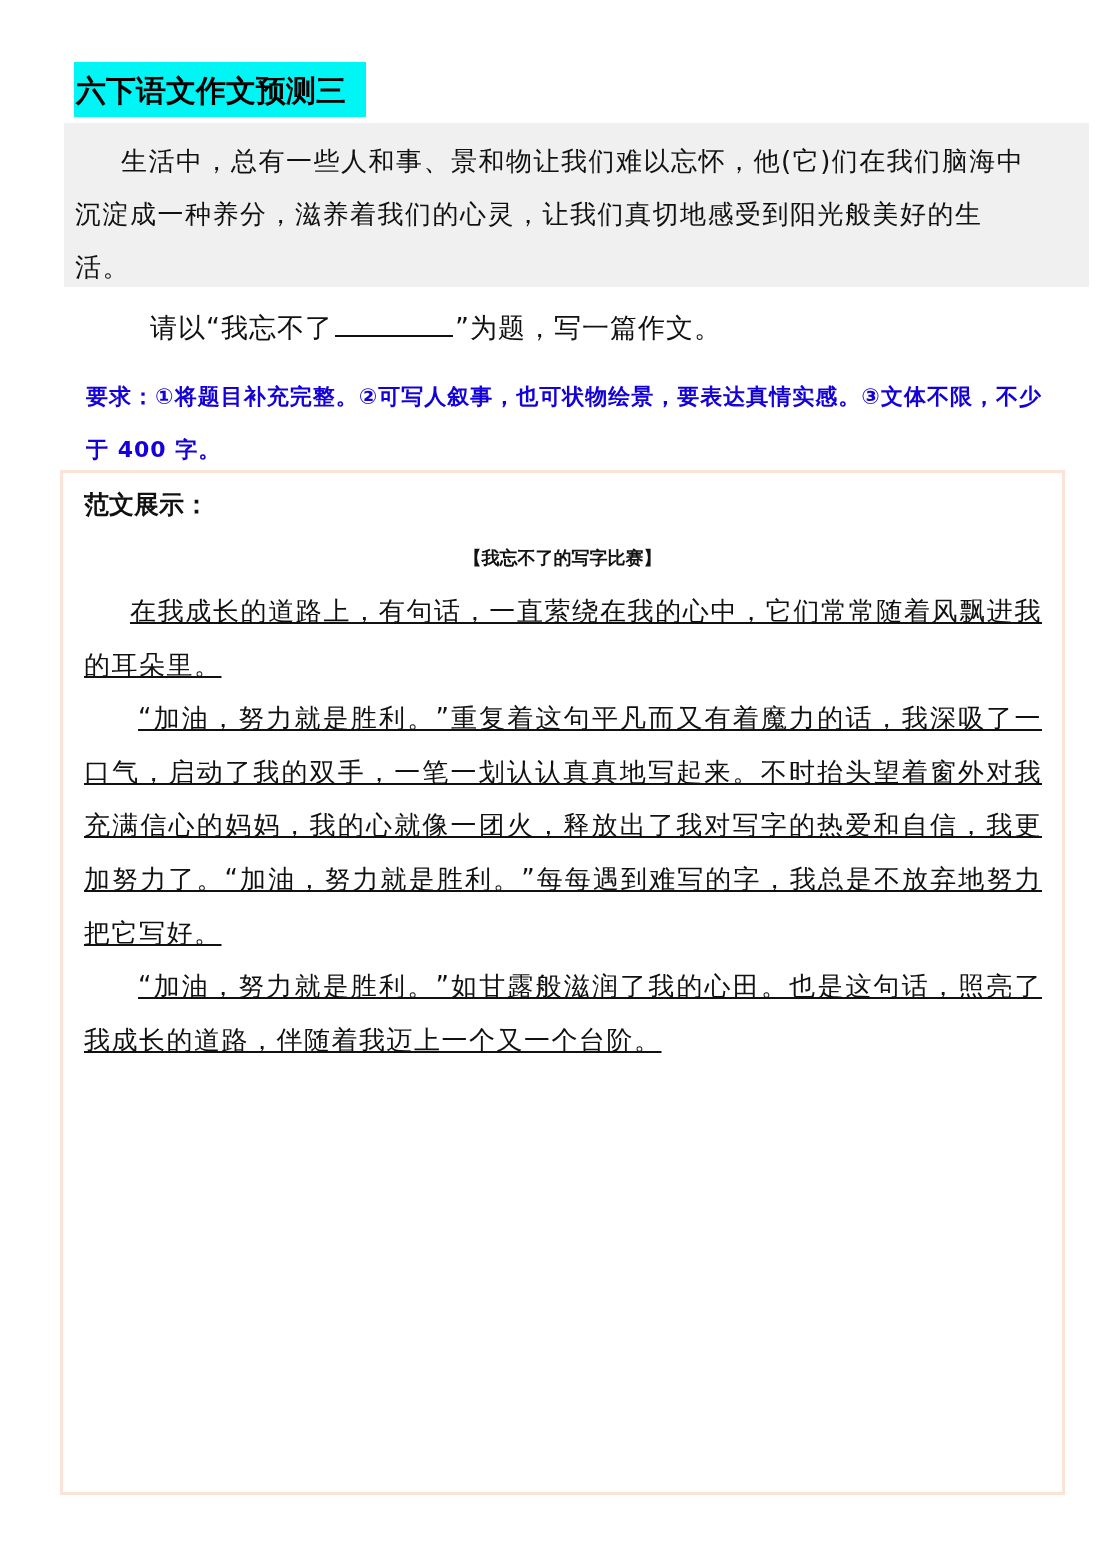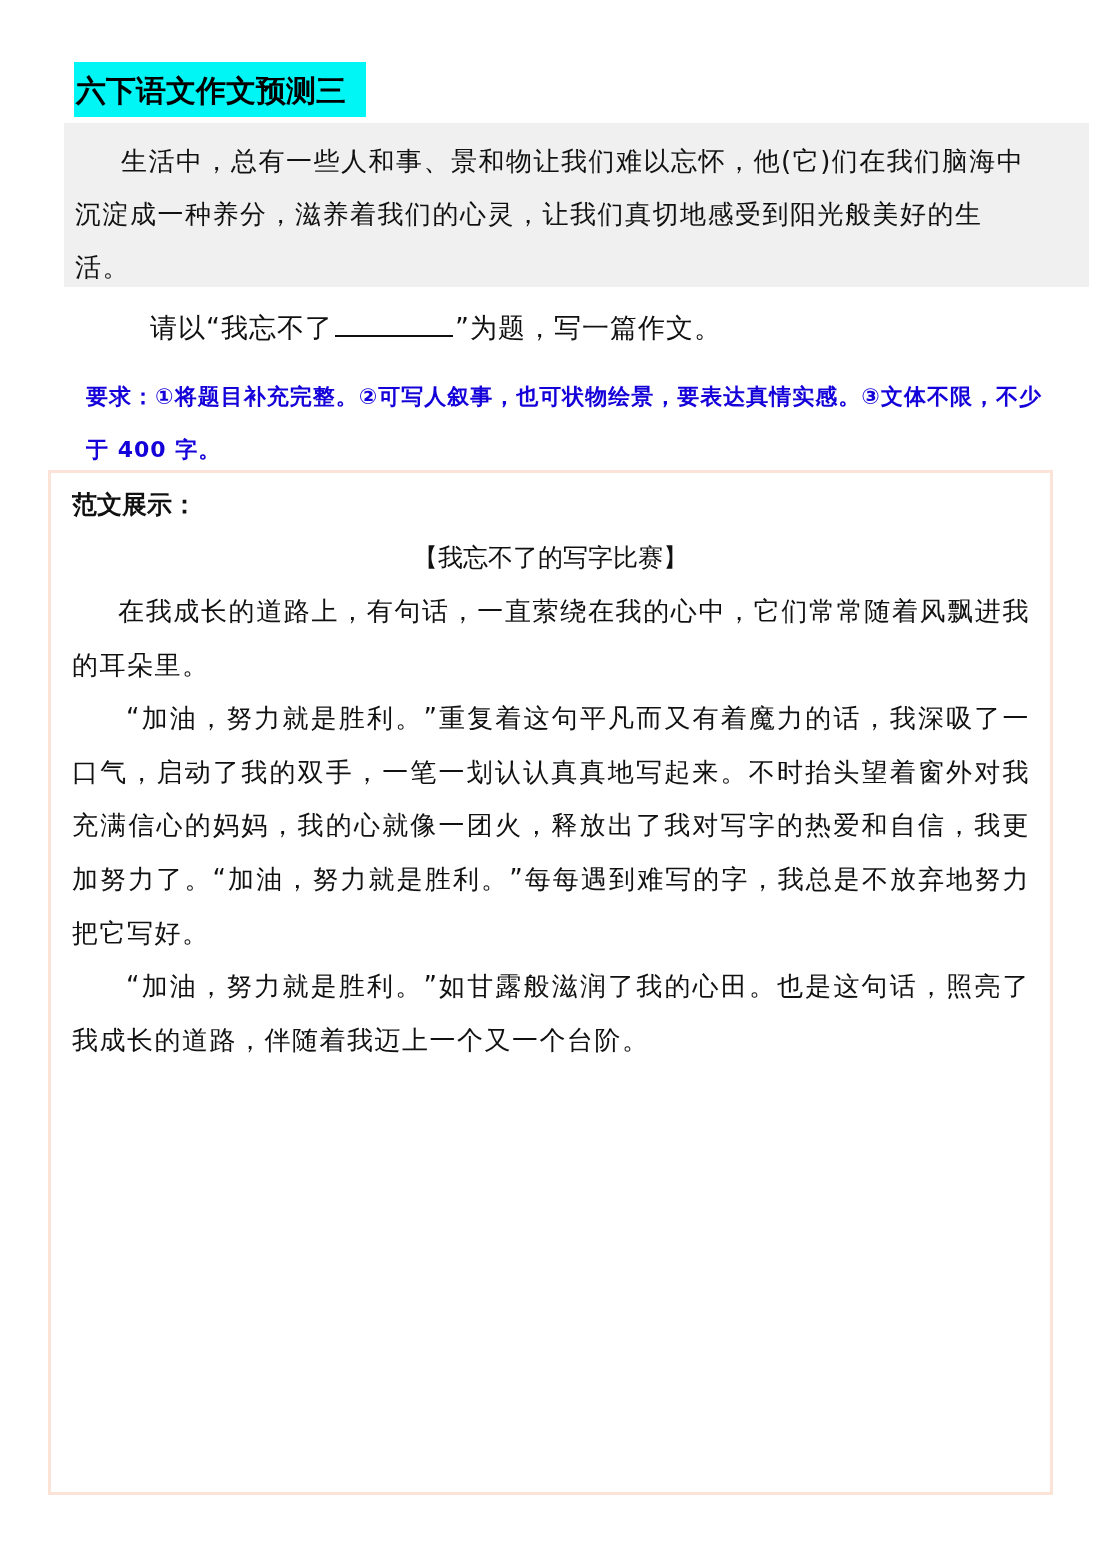--- a/index.html
+++ b/index.html
@@ -31,37 +31,37 @@
     position: absolute; left: 150px; top: 306px;
     font-size: 27px; line-height: 44px; letter-spacing: 1px;
   }
   .prompt .blank { display: inline-block; width: 118px; border-bottom: 2px solid #111; height: 26px; vertical-align: baseline; margin: 0 2px; }
   .requirements {
     position: absolute; left: 74px; top: 358px; width: 960px;
     font-size: 22px; line-height: 53px; font-weight: bold; color: #1400d8;
     letter-spacing: 1px; margin: 12px;
   }
   .essay-box {
-    position: absolute; left: 48px; top: 470px; width: 999px; height: 1019px;
+    position: absolute; left: 60px; top: 470px; width: 999px; height: 1019px;
     border: 3px solid #fbe3d8; background: #ffffff;
   }
   .essay-label {
     position: absolute; left: 21px; top: 12px;
     font-size: 25px; font-weight: bold; line-height: 40px;
   }
   .essay-title {
     position: absolute; left: 0; width: 100%; top: 65px; text-align: center;
-    font-size: 25px; font-weight: normal; line-height: 40px;
+    font-size: 18px; font-weight: bold; line-height: 40px;
   }
   .essay-body {
     position: absolute; left: 21px; top: 112px; width: 958px;
   }
   .essay-body p {
     margin: 0; font-size: 26px; line-height: 53.6px; text-indent: 46px;
-    letter-spacing: 1.5px; text-align: justify;
+    letter-spacing: 1.5px; text-align: justify; text-decoration: underline;
   }
   .essay-body p.q { text-indent: 54px; }
 </style>
 </head>
 <body>
 
 <div class="title-box">
   <span>六下语文作文预测三</span>
 </div>
 

